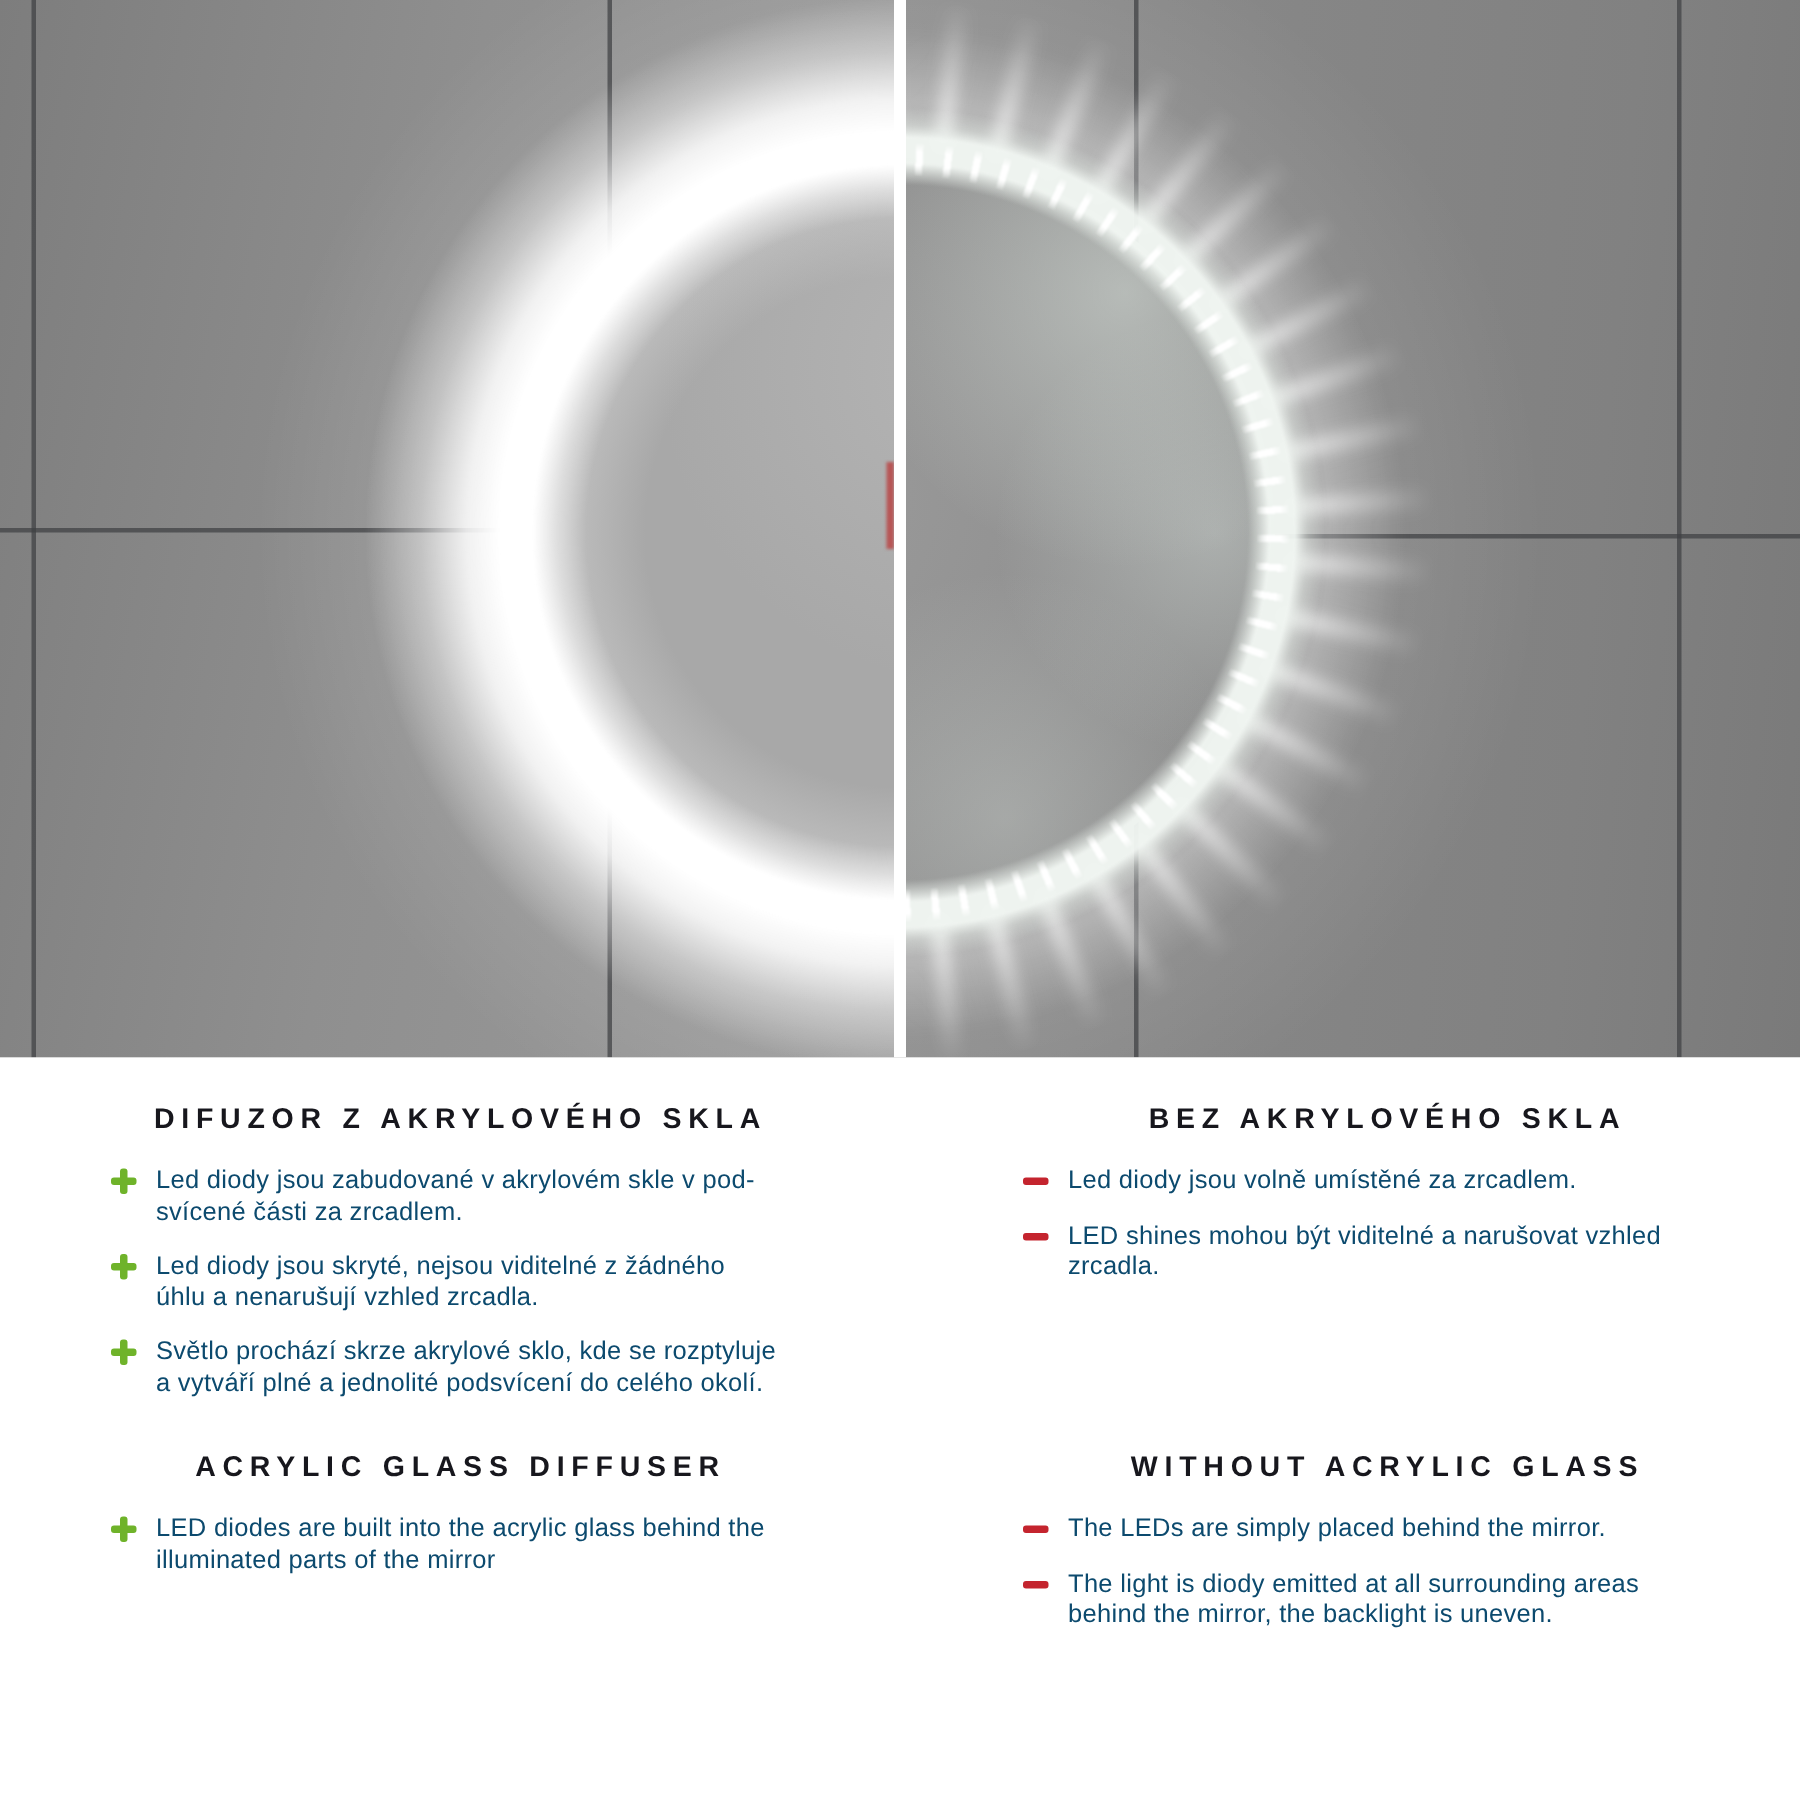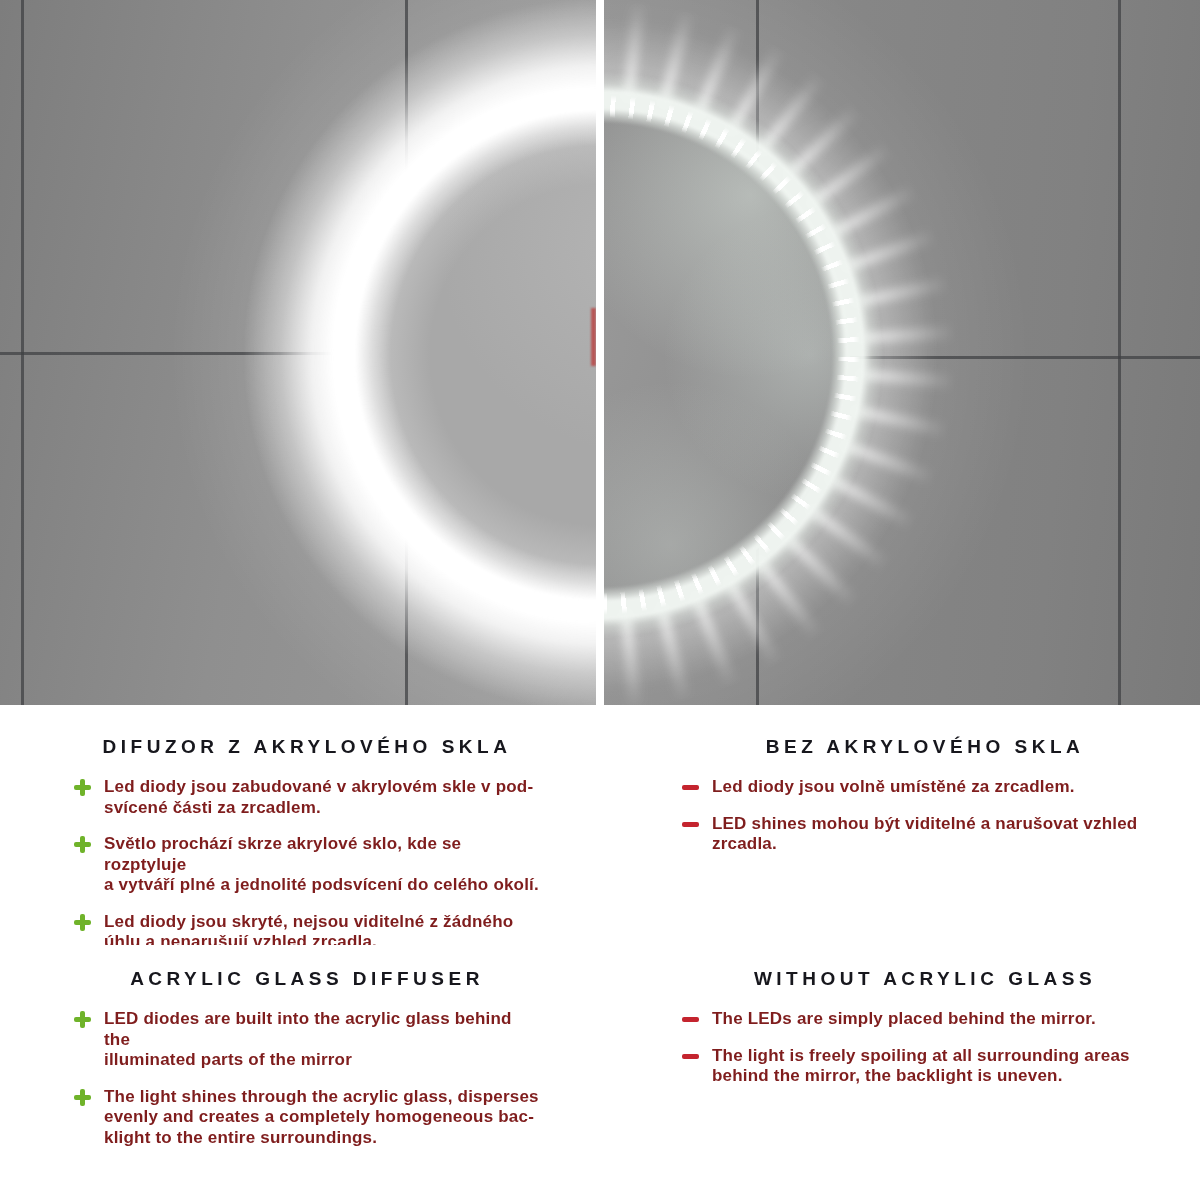--- a/index.html
+++ b/index.html
@@ -111,22 +111,22 @@
   .r2.c-left  { padding-top:22px; }
   .r2.c-right { padding-top:22px; }
 
   .hd {
     font-size:19px; font-weight:800; letter-spacing:4.5px; color:#17171d;
     text-align:center; line-height:24px; margin-bottom:18px; white-space:nowrap;
   }
   ul.felist { list-style:none; }
   ul.felist li { display:flex; align-items:flex-start; margin-bottom:16px; }
   .ft {
-    font-size:17px; line-height:20.5px; color:#7f1d1d; letter-spacing:0.2px;
-    white-space:pre-line; flex:1;font-weight:bold;
+    font-size:17px; line-height:20.5px; color:#0c4a6e; letter-spacing:0.2px;
+    white-space:pre-line; flex:1;
   }
   .mark { flex:0 0 auto; margin-right:13px; }
 
   .plus { position:relative; width:17px; height:17px; margin-top:2px; }
   .plus::before, .plus::after { content:""; position:absolute; background:#6fb32a; border-radius:2px; }
   .plus::before { left:0; top:6px; width:17px; height:5px; }
   .plus::after  { left:6px; top:0; width:5px; height:17px; }
 
   .minus { width:17px; height:5px; margin-top:8px; background:#c4242e; border-radius:2px; }
 </style>
@@ -167,28 +167,28 @@
     <section class="col c-left">
       <h2 class="hd">DIFUZOR Z AKRYLOVÉHO SKLA</h2>
       <ul class="felist">
         <li>
           <span class="mark plus"></span>
           <span class="ft">Led diody jsou zabudované v akrylovém skle v pod-
 svícené části za zrcadlem.</span>
         </li>
         <li>
           <span class="mark plus"></span>
+          <span class="ft">Led diody jsou skryté, nejsou viditelné z žádného
+úhlu a nenarušují vzhled zrcadla.</span>
+        </li>
+        <li>
+          <span class="mark plus"></span>
           <span class="ft">Světlo prochází skrze akrylové sklo, kde se rozptyluje
 a vytváří plné a jednolité podsvícení do celého okolí.</span>
         </li>
-        <li>
-          <span class="mark plus"></span>
-          <span class="ft">Led diody jsou skryté, nejsou viditelné z žádného
-úhlu a nenarušují vzhled zrcadla.</span>
-        </li>
       </ul>
     </section>
 
     <section class="col c-right">
       <h2 class="hd">BEZ AKRYLOVÉHO SKLA</h2>
       <ul class="felist">
         <li>
           <span class="mark minus"></span>
           <span class="ft">Led diody jsou volně umístěné za zrcadlem.</span>
         </li>
@@ -201,38 +201,32 @@
     </section>
 
     <section class="col c-left r2">
       <h2 class="hd">ACRYLIC GLASS DIFFUSER</h2>
       <ul class="felist">
         <li>
           <span class="mark plus"></span>
           <span class="ft">LED diodes are built into the acrylic glass behind the
 illuminated parts of the mirror</span>
         </li>
-        <li>
-          <span class="mark plus"></span>
-          <span class="ft">The light shines through the acrylic glass, disperses
-evenly and creates a completely homogeneous bac-
-klight to the entire surroundings.</span>
-        </li>
       </ul>
     </section>
 
     <section class="col c-right r2">
       <h2 class="hd">WITHOUT ACRYLIC GLASS</h2>
       <ul class="felist">
         <li>
           <span class="mark minus"></span>
           <span class="ft">The LEDs are simply placed behind the mirror.</span>
         </li>
         <li>
           <span class="mark minus"></span>
-          <span class="ft">The light is freely spoiling at all surrounding areas
+          <span class="ft">The light is diody emitted at all surrounding areas
 behind the mirror, the backlight is uneven.</span>
         </li>
       </ul>
     </section>
 
   </div>
 </div>
 
 </body></html>

